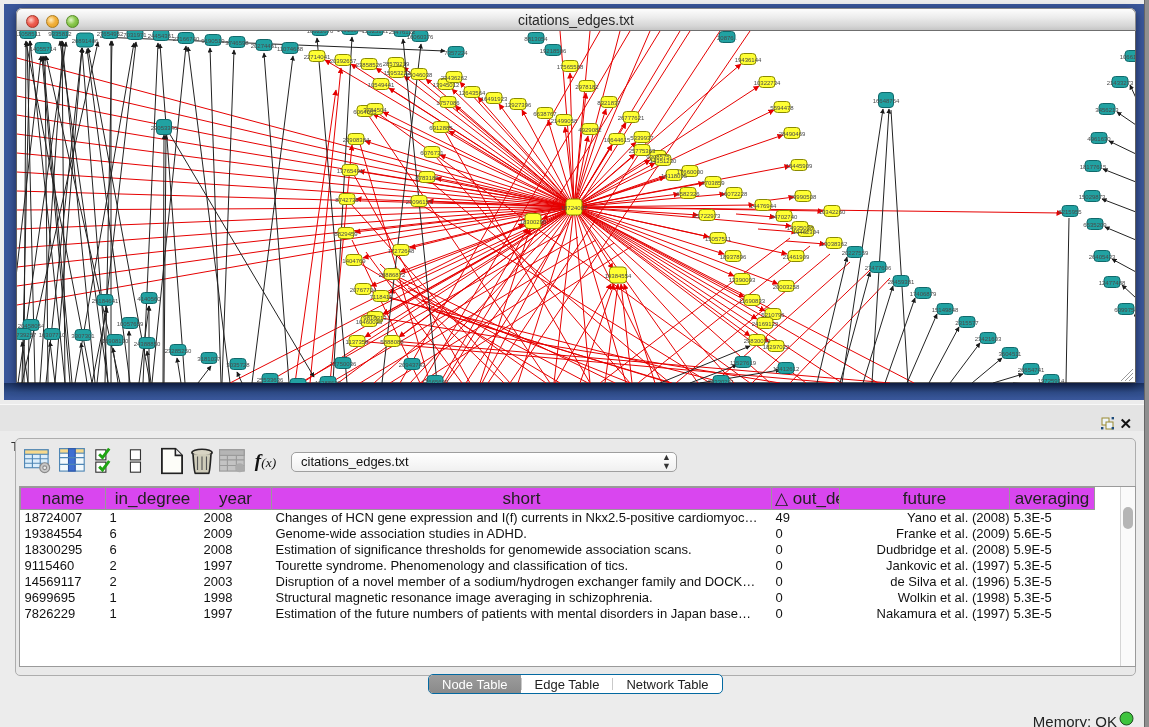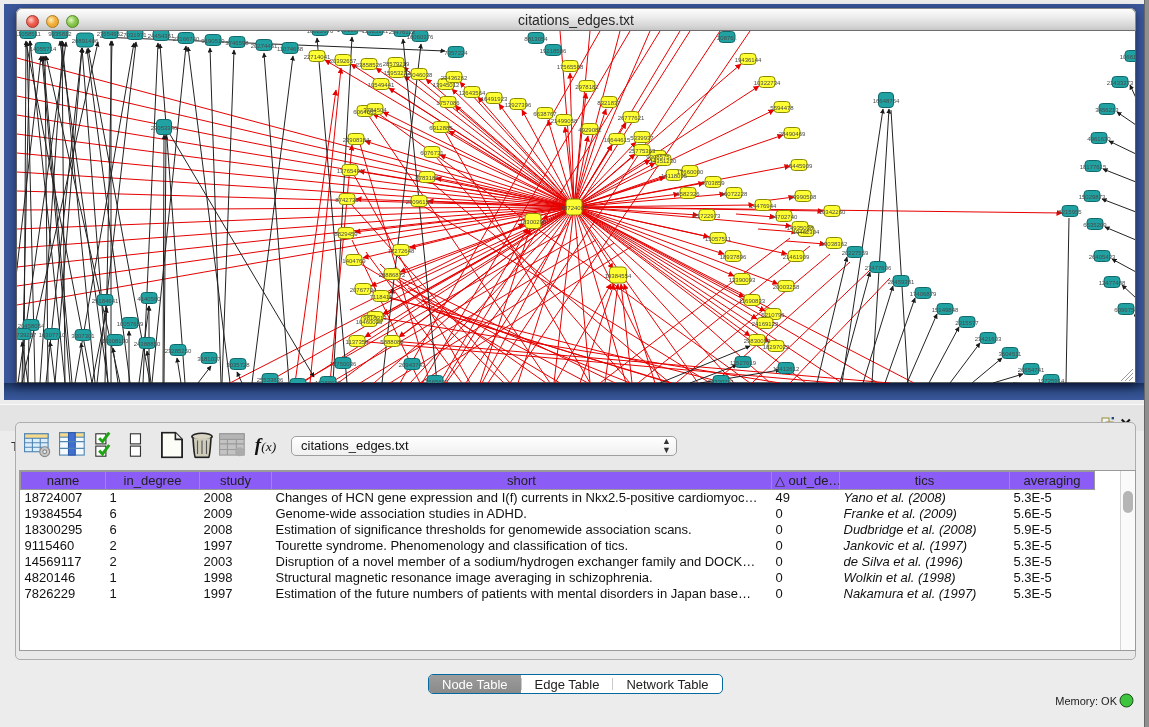--- a/index.html
+++ b/index.html
@@ -10,41 +10,41 @@
 #titlebar { position:absolute; left:0; top:0; width:100%; height:23px;
   border-radius:6px 6px 0 0; background:linear-gradient(#fdfdfd,#ececec 40%,#d6d6d6 80%,#c6c6c6);
   border:1px solid #8a8a8a; border-bottom:1px solid #6f6f6f; }
 #titlebar .title { text-align:center; font-size:14px; color:#282828; line-height:23px; }
 .tl { position:absolute; top:6px; width:13px; height:13px; border-radius:50%; }
 #canvas { position:absolute; left:0px; top:23px; width:1120px; height:352px; background:#ffffff; overflow:hidden; border:1px solid #5f5f5f; border-top:none; box-sizing:border-box; }
 #tp { position:absolute; left:0; top:400px; width:1145px; height:327px; background:#ececec; }
 #tphead { position:absolute; left:0; top:4px; width:100%; height:27px; background:#e4e4e4;
   border-top:1px solid #f8f8f8; }
 #tphead .t { position:absolute; left:11px; top:6px; font-size:13px; color:#333;margin-top:28px; }
-#panel { position:absolute; left:15px; top:22px; width:1121px; height:238px; background:#e9e9e9;
+#panel { position:absolute; left:15px; top:38px; width:1121px; height:238px; background:#e9e9e9;
   border:1px solid #adadad; border-radius:5px; }
 .ticon { position:absolute; top:10px; transform:scale(1.12); transform-origin:center; }
 #combo { position:absolute; left:275px; top:13px; width:386px; height:20px; background:linear-gradient(#ffffff,#f0f0f0);
   border:1px solid #9f9f9f; border-radius:5px; font-size:13px; color:#111; line-height:18px; padding-left:9px; }
 #combo .arr { position:absolute; right:5px; top:0px; font-size:9px; color:#333; line-height:9px; }
 #tbl { width:1074px; border-collapse:collapse; table-layout:fixed;
   background:#fff; font-size:12px; }
-#tbl th { background:#8b5cf6; border:1px solid #999; font-weight:normal; font-size:13px; color:#222;
+#tbl th { background:#d946ef; border:1px solid #999; font-weight:normal; font-size:17px; color:#222;
   height:18px; padding:0; overflow:hidden; white-space:nowrap;margin-top:29px; }
 #tbl td { height:16px; padding:0 0 0 4px; overflow:hidden; white-space:nowrap; color:#111; border:none; font-size:13px; }
-#tbl .c6 { text-align:left;font-style:italic; }
+#tbl .c6 { text-align:right; }
 #tblwrap { position:absolute; left:3px; top:47px; width:1117px; height:181px; background:#fff; border:1px solid #9a9a9a; }
 #vsb { position:absolute; right:0px; top:0px; width:15px; height:100%; background:#fafafa; border-left:1px solid #d5d5d5; }
 #vsb .thumb { position:absolute; left:2px; top:20px; width:10px; height:22px; background:#b5b5b5; border-radius:5px; }
 #tabs { position:absolute; left:428px; top:274px; height:20px; background:#ffffff; border:1px solid #0369a1;
   border-radius:5px; display:flex; font-size:13px; color:#222; overflow:hidden; }
 #tabs .tab { padding:0 13px; line-height:19px; }
 #tabs .sel { background:linear-gradient(#9c9c9c,#8a8a8a); color:#fff; }
 #tabs .sep { width:1px; background:#c9c9c9; margin:3px 0; }
-#status { position:absolute; left:0; top:692px; width:1145px; height:17px; font-size:11px; color:#222; }
+#status { position:absolute; left:0; top:710px; width:1145px; height:17px; font-size:15px; color:#222; }
 #fd { position:absolute; right:31px; top:12px; width:13px; height:13px; }
 #cl { position:absolute; right:13px; top:10px; font-size:15px; font-weight:bold; color:#111; }
 </style></head><body>
 <div id="desktop"></div>
 <div style="position:absolute;left:4px;top:383px;width:1141px;height:17px;background:linear-gradient(#1b3160,#2f4d8a 55%,#3a579b)"></div>
 <div id="win">
   <div id="titlebar">
     <div class="tl" style="left:9px;background:radial-gradient(circle at 4px 4px,#ffd0c8,#ee5f51 45%,#d93c2e);border:1px solid #a83428;"></div>
     <div class="tl" style="left:29px;background:radial-gradient(circle at 4px 4px,#ffeebf,#f2b13d 45%,#e19c18);border:1px solid #ad7c1e;"></div>
     <div class="tl" style="left:49px;background:radial-gradient(circle at 4px 4px,#e2f6c8,#8cc94f 45%,#62a62a);border:1px solid #568c26;"></div>
@@ -654,24 +654,24 @@
             <col style="width:72px">
             <col style="width:500px">
             <col style="width:68px">
             <col style="width:170px">
             <col style="width:85px">
           </colgroup>
       <tbody>
             <tr>
               <th>name</th>
               <th>in_degree</th>
-              <th>study</th>
+              <th>year</th>
               <th>short</th>
               <th style="text-align:right;padding-left:3px">△ out_de…</th>
-              <th>tics</th>
+              <th>future</th>
               <th>averaging</th>
             </tr>
       <tr>
               <td class="c1">18724007</td>
               <td class="c2">1</td>
               <td class="c3">2008</td>
               <td class="c4">Changes of HCN gene expression and I(f) currents in Nkx2.5-positive cardiomyoc…</td>
               <td class="c5">49</td>
               <td class="c6">Yano et al. (2008)</td>
               <td class="c7">5.3E-5</td>
@@ -706,21 +706,21 @@
 <tr>
               <td class="c1">14569117</td>
               <td class="c2">2</td>
               <td class="c3">2003</td>
               <td class="c4">Disruption of a novel member of a sodium/hydrogen exchanger family and DOCK…</td>
               <td class="c5">0</td>
               <td class="c6">de Silva et al. (1996)</td>
               <td class="c7">5.3E-5</td>
             </tr>
 <tr>
-              <td class="c1">4820146</td>
+              <td class="c1">9699695</td>
               <td class="c2">1</td>
               <td class="c3">1998</td>
               <td class="c4">Structural magnetic resonance image averaging in schizophrenia.</td>
               <td class="c5">0</td>
               <td class="c6">Wolkin et al. (1998)</td>
               <td class="c7">5.3E-5</td>
             </tr>
 <tr>
               <td class="c1">7826229</td>
               <td class="c2">1</td>

